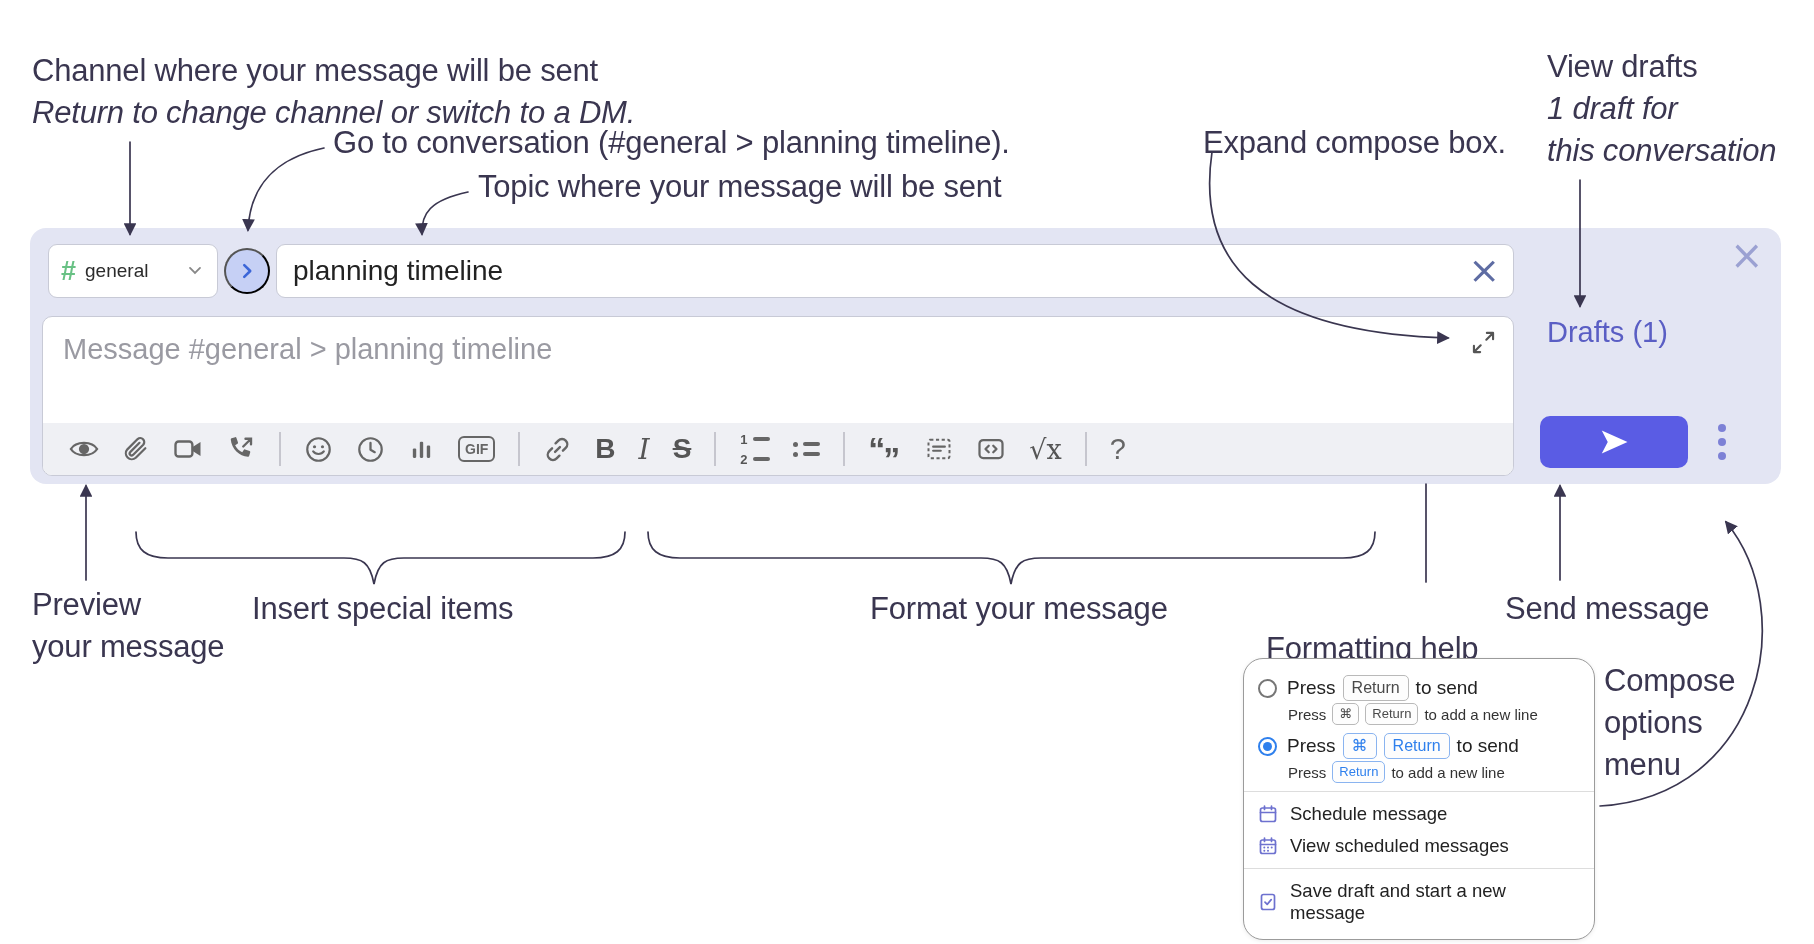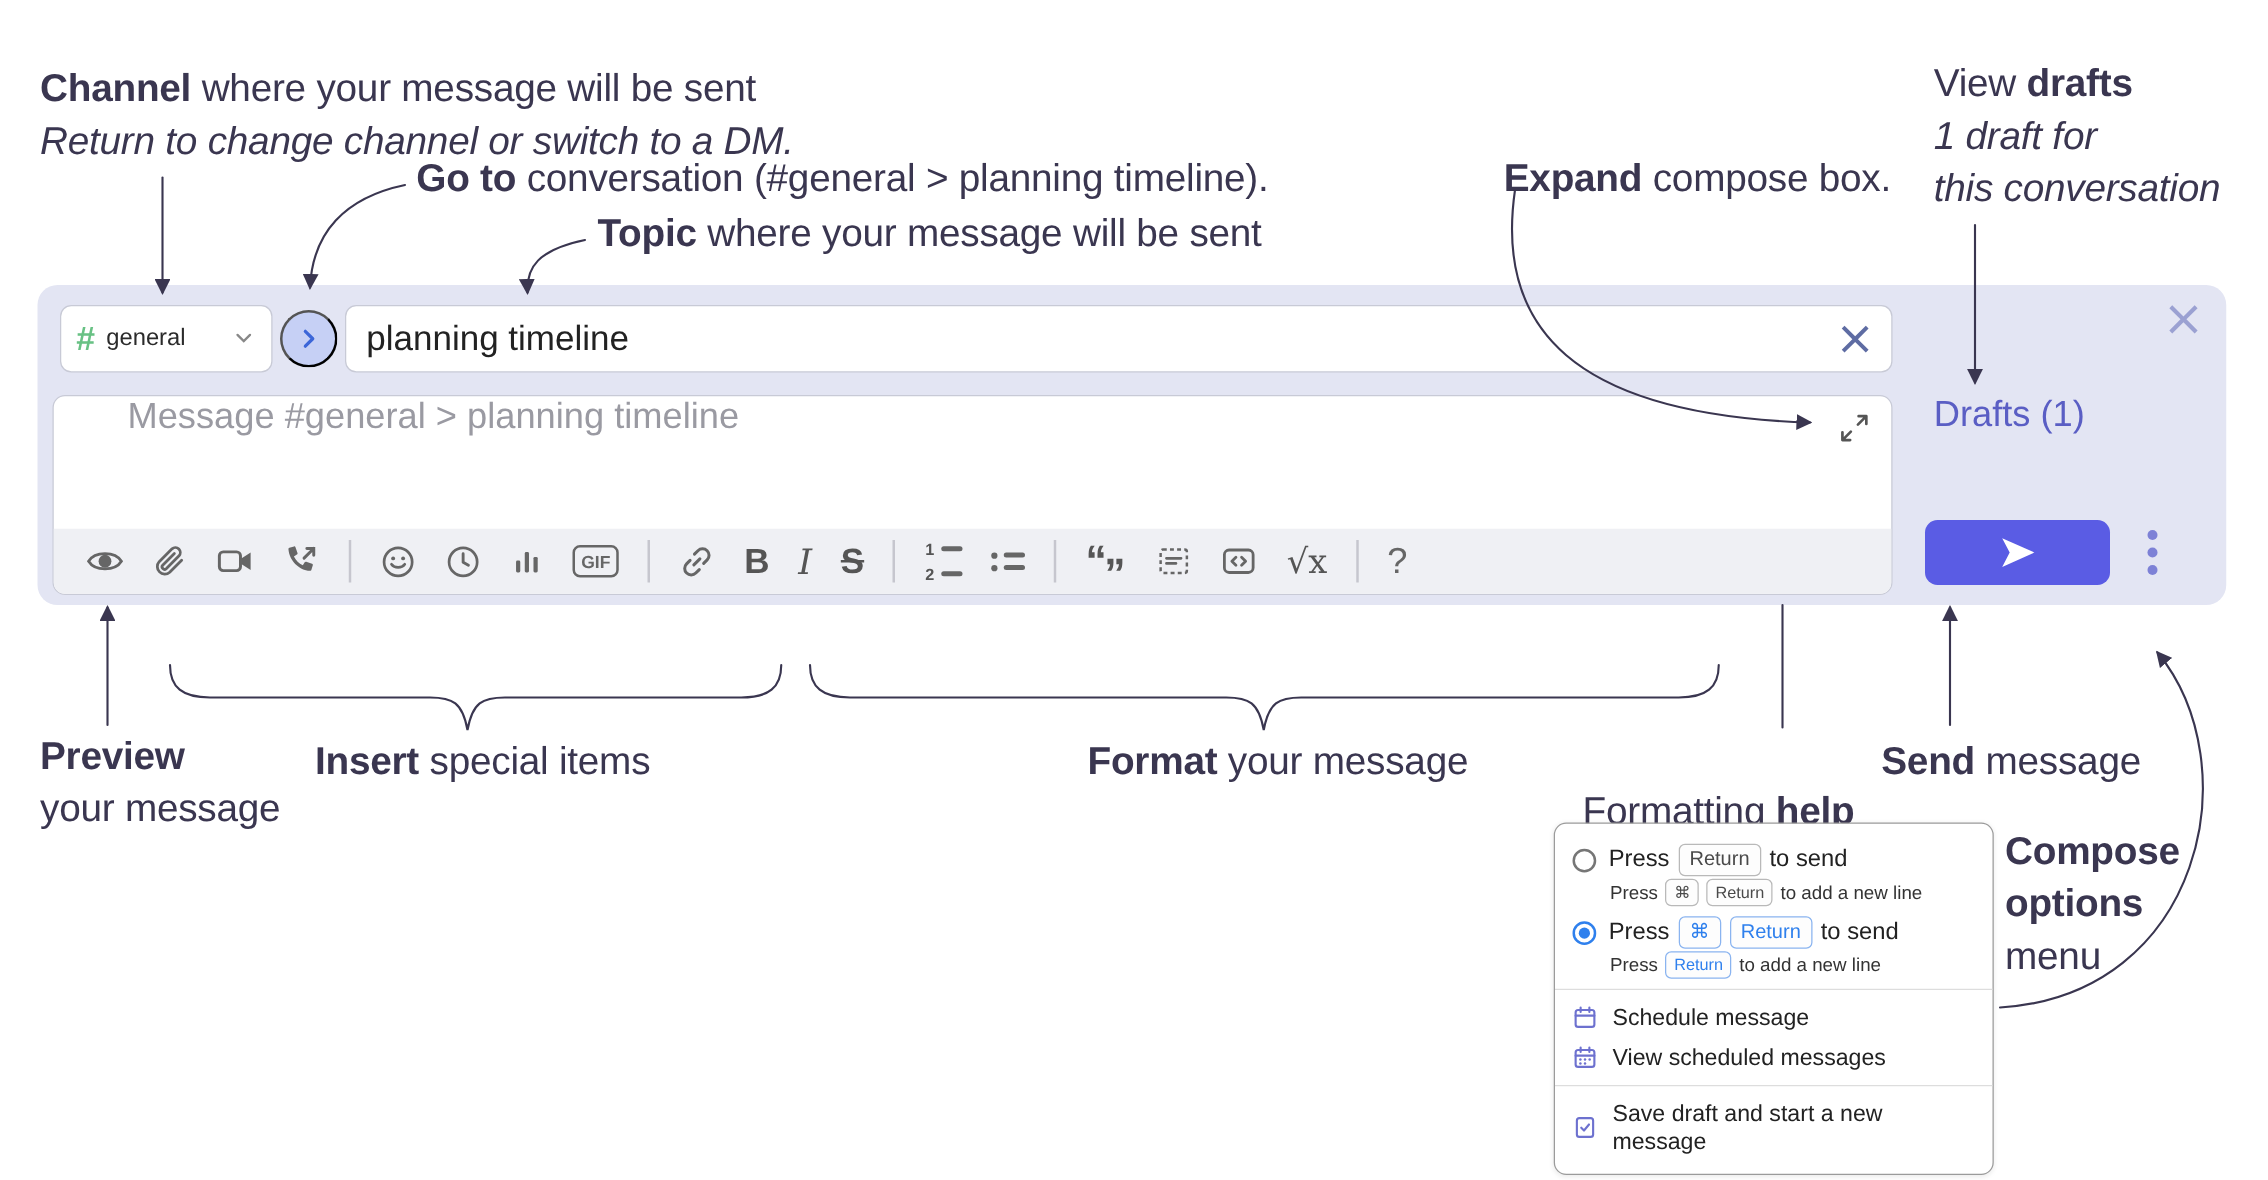--- a/index.html
+++ b/index.html
@@ -2,21 +2,21 @@
 <html><head>
 <meta charset="utf-8">
 <style>
   * { margin:0; padding:0; box-sizing:border-box; }
   html,body { width:1814px; height:944px; background:#ffffff; overflow:hidden;
               font-family:"Liberation Sans", sans-serif; }
 
   
   .ann { position:absolute; font-size:31px; line-height:42px; color:#3a3650;
          white-space:nowrap; letter-spacing:-0.2px; }
-  .ann b { font-weight:700;text-align:right; }
+  .ann b { font-weight:400;text-align:right; }
   .ann .it { font-style:italic; }
   .ann .blk { display:block; }
 
   
   .compose { position:absolute; left:30px; top:228px; width:1751px; height:256px;
              background:#e3e5f3; border-radius:16px; }
   .channel-btn { position:absolute; left:18px; top:16px; width:170px; height:54px;
                  background:#fff; border:1px solid #c8cad6; border-radius:9px;
                  display:flex; align-items:center; gap:9px; padding:0 12px; cursor:pointer; }
   .hash { color:#68c184; font-weight:700; font-size:27px; }
@@ -32,21 +32,21 @@
   .clear-x { position:absolute; right:14px; top:4px; font-size:38px; color:#5e6ca3;
              background:none; border:none; cursor:pointer; line-height:44px;
              font-family:"DejaVu Sans",sans-serif; }
   .close-x { position:absolute; left:1700px; top:4px; font-size:40px; color:#9ba1d2;
              background:none; border:none; cursor:pointer;
              font-family:"DejaVu Sans",sans-serif; }
   .msg-card { position:absolute; left:12px; top:88px; width:1472px; height:160px;
               background:#fff; border:1px solid #c8cad6; border-radius:10px; }
   .msg-area { width:100%; height:106px; border:none; outline:none; resize:none;
               background:transparent; font-family:"Liberation Sans",sans-serif;
-              font-size:29px; color:#333; padding:0 70px 0 20px;margin-left:39px; }
+              font-size:29px; color:#333; padding:16px 70px 0 20px; }
   .msg-area::placeholder { color:#9a9aa2; }
   .expand-btn { position:absolute; right:16px; top:12px; background:none; border:none;
                 cursor:pointer; }
   .toolbar { position:absolute; left:0; bottom:0; width:100%; height:52px;
              background:#eff0f4; border-radius:0 0 9px 9px; display:flex;
              align-items:center; padding:0 0 0 26px; gap:23px; }
   .tb { background:none; border:none; cursor:pointer; display:flex; align-items:center;
         justify-content:center; color:#666; padding:0; }
   .tdiv { width:2px; height:34px; background:#c6c6ce; }
   .tb-letter { font-size:28px; font-weight:700; color:#555; }
@@ -70,21 +70,21 @@
   .send-btn { position:absolute; left:1510px; top:188px; width:148px; height:52px;
               background:#5a5ce4; border:none; border-radius:10px; cursor:pointer;
               display:flex; align-items:center; justify-content:center; }
   .ellipsis { position:absolute; left:1684px; top:192px; display:flex;
               flex-direction:column; gap:6px; background:none; border:none;
               cursor:pointer; padding:4px; }
   .ellipsis i { width:8px; height:8px; border-radius:50%; background:#7d81d6; }
 
   
   .omenu { position:absolute; left:1243px; top:658px; width:352px;
-           background:#fff; border:1.5px solid #9b9b9b; border-radius:10px;
+           background:#fff; border:1.5px solid #9b9b9b; border-radius:20px;
            padding:12px 14px 10px 14px; box-shadow:0 1px 4px rgba(0,0,0,.08); }
   .mrow { display:flex; align-items:center; gap:10px; margin:4px 0 2px 0; cursor:pointer; }
   .radio { width:19px; height:19px; border:2px solid #767676; border-radius:50%;
            flex:none; }
   .radio.sel { border-color:#2f80ed; display:flex; align-items:center;
                justify-content:center; }
   .radio.sel::after { content:""; width:9px; height:9px; border-radius:50%;
                       background:#2f80ed; }
   .mtext { font-size:19px; color:#222; display:flex; align-items:center; gap:7px; }
   .msub { font-size:15px; color:#333; margin:2px 0 8px 30px; display:flex;

